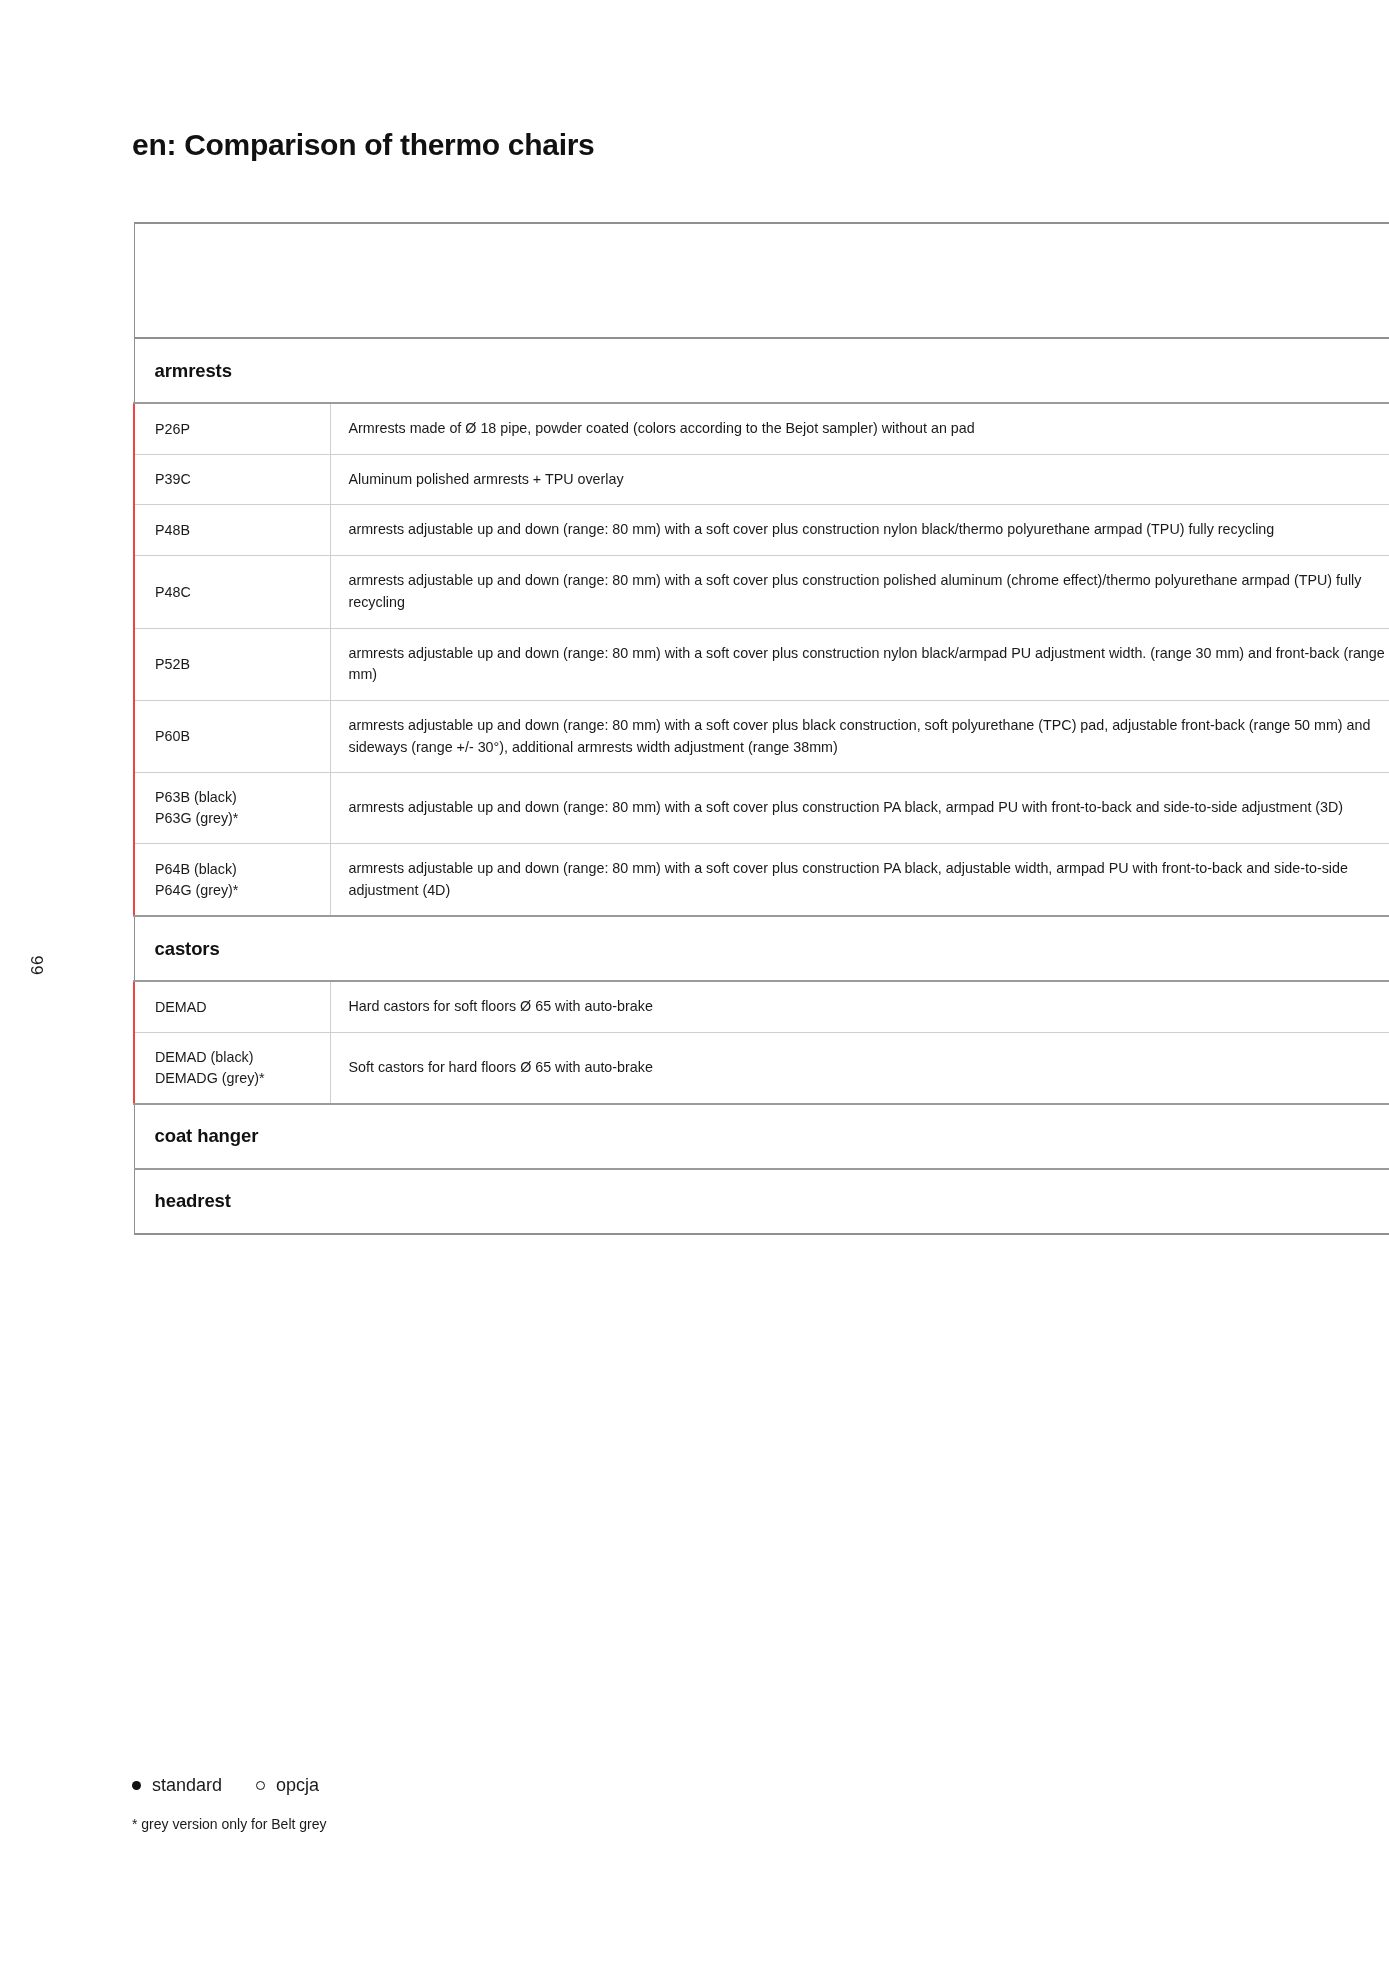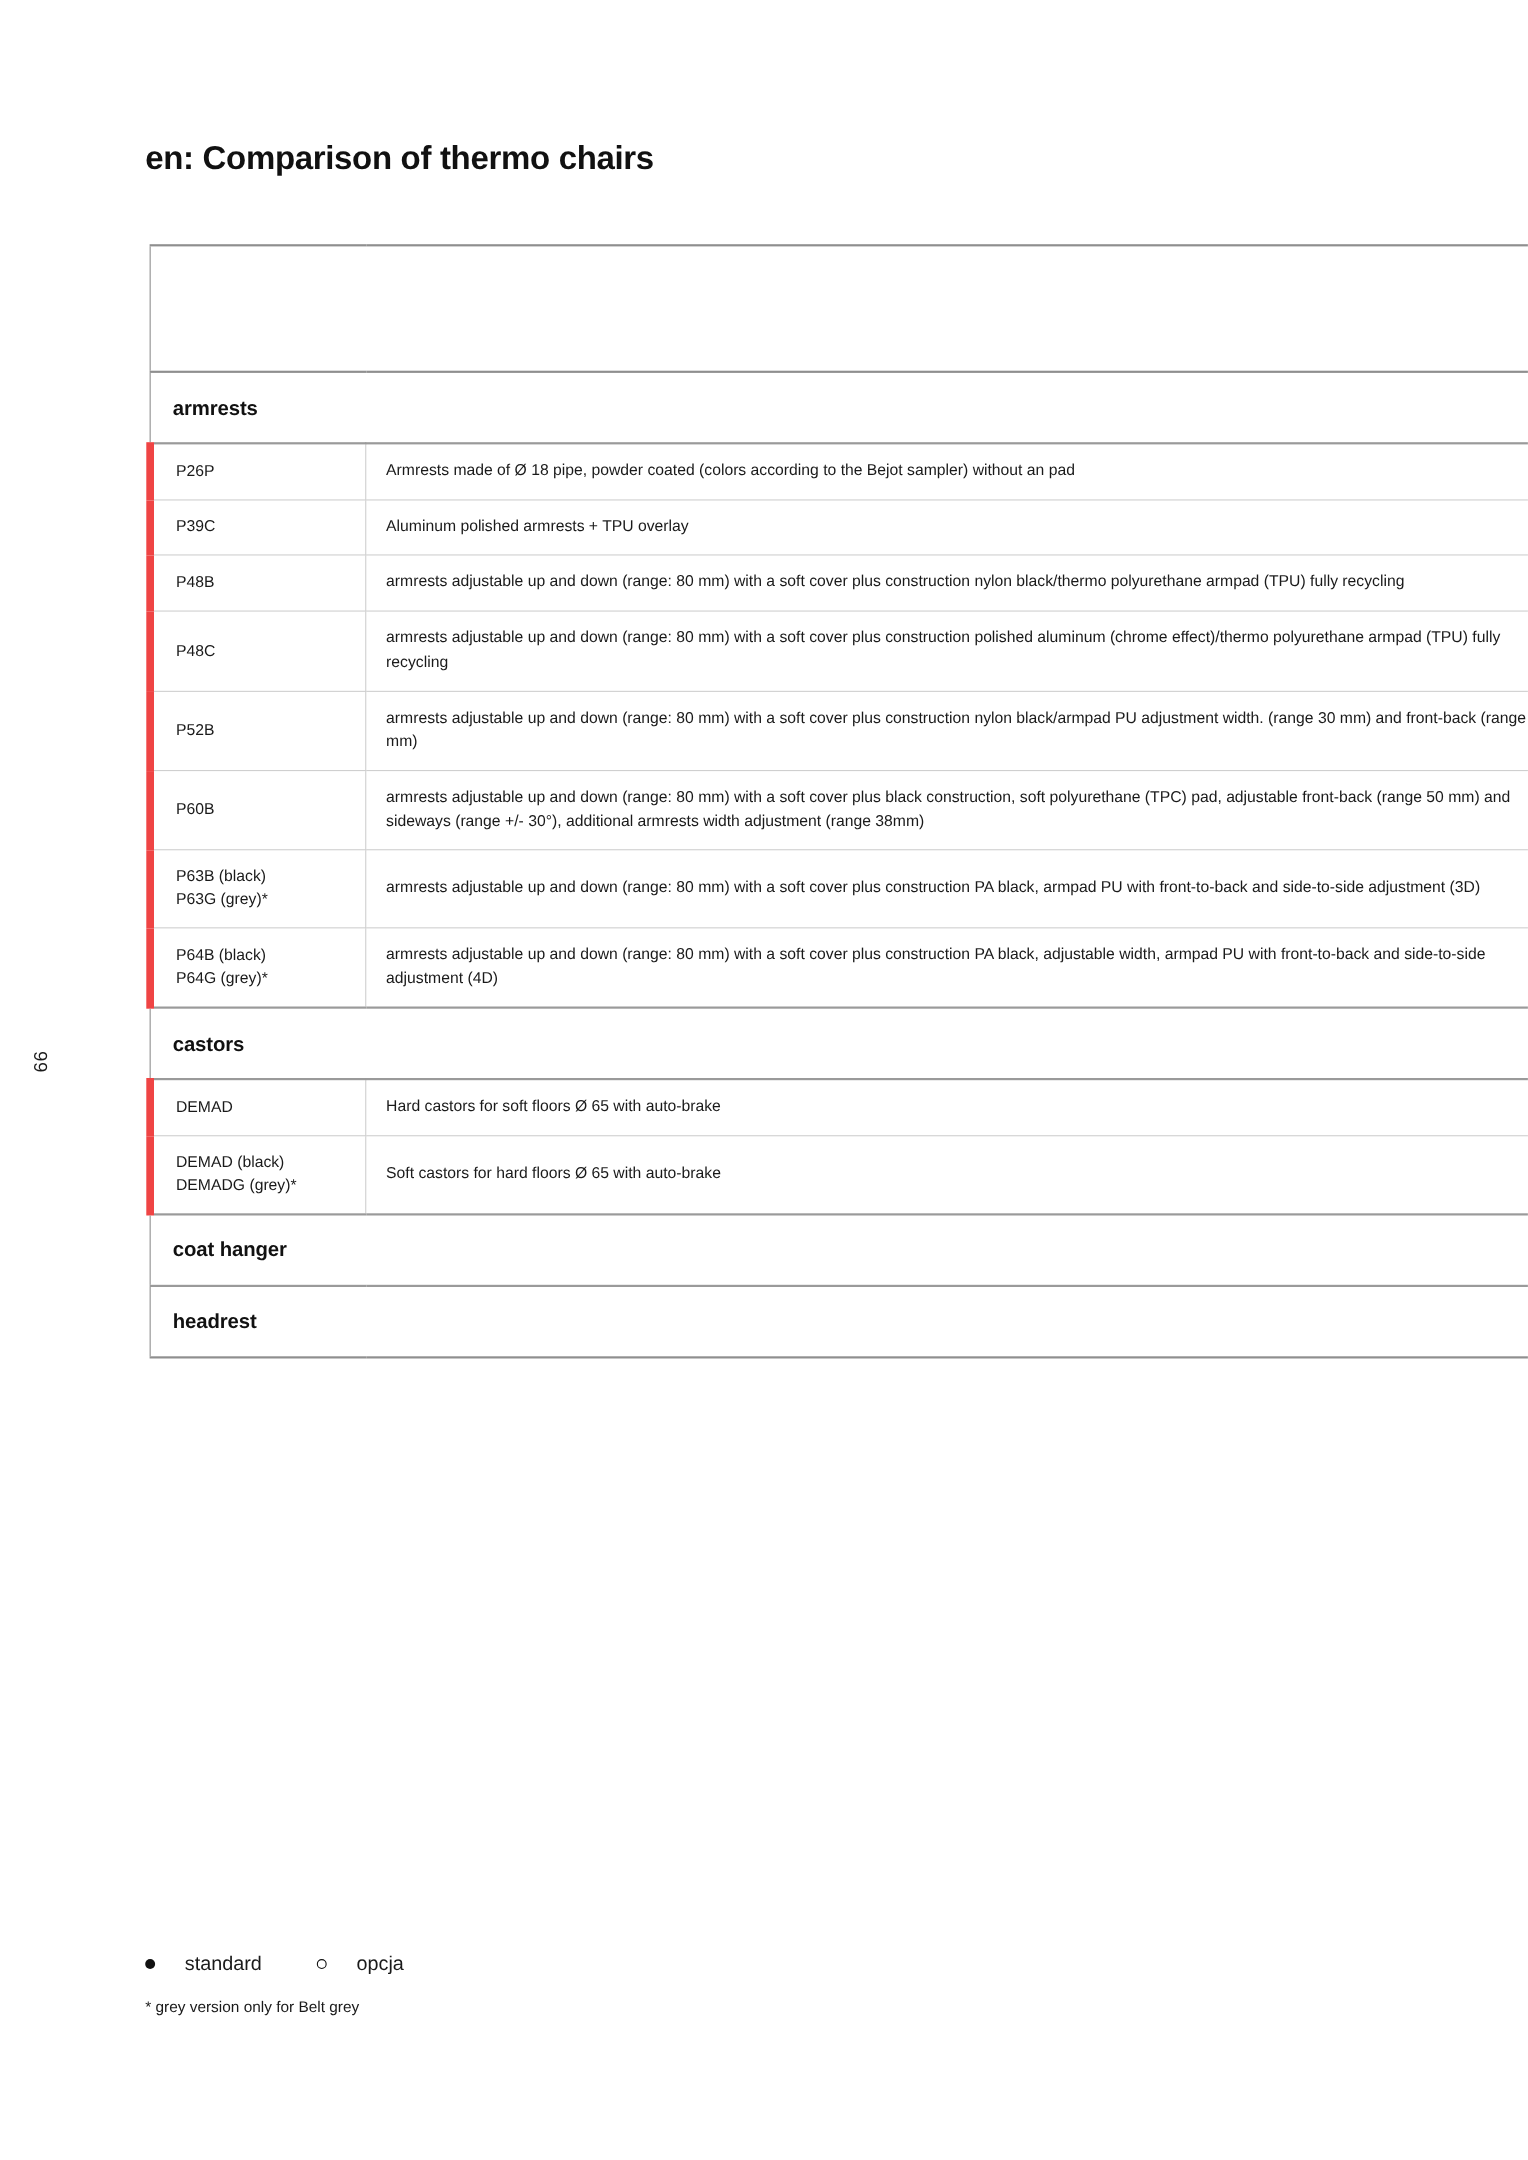--- a/index.html
+++ b/index.html
@@ -70,21 +70,21 @@
     border-left: 1px solid #8f8f8f;
     letter-spacing: -0.1px;
   }
 
   td.code {
     font-size: 14.3px;
     color: #1a1a1a;
     padding: 14px 10px 14px 20px;
     vertical-align: middle;
     border-bottom: 1px solid #cfcfcf;
-    border-left: 7px solid #ef4444;
+    border-left: 2px solid #ef4444;
     border-right: 1px solid #cfcfcf;
     line-height: 1.45;
     white-space: pre-line;
   }
   td.desc {
     font-size: 14.3px;
     color: #1a1a1a;
     padding: 14px 16px 14px 18px;
     vertical-align: middle;
     border-bottom: 1px solid #cfcfcf;
@@ -102,21 +102,21 @@
   .legend {
     position: absolute;
     left: 132px;
     top: 1775px;
     font-size: 18px;
     color: #1a1a1a;
   }
   .legend-row-1 {
     display: flex;
     align-items: center;
-    gap: 24px;
+    gap: 8px;
     margin-bottom: 20px;
   }
   .dot-filled {
     display: inline-block;
     width: 9px; height: 9px;
     border-radius: 50%;
     background: #111111;
     margin-right: 3px;
   }
   .dot-empty {

